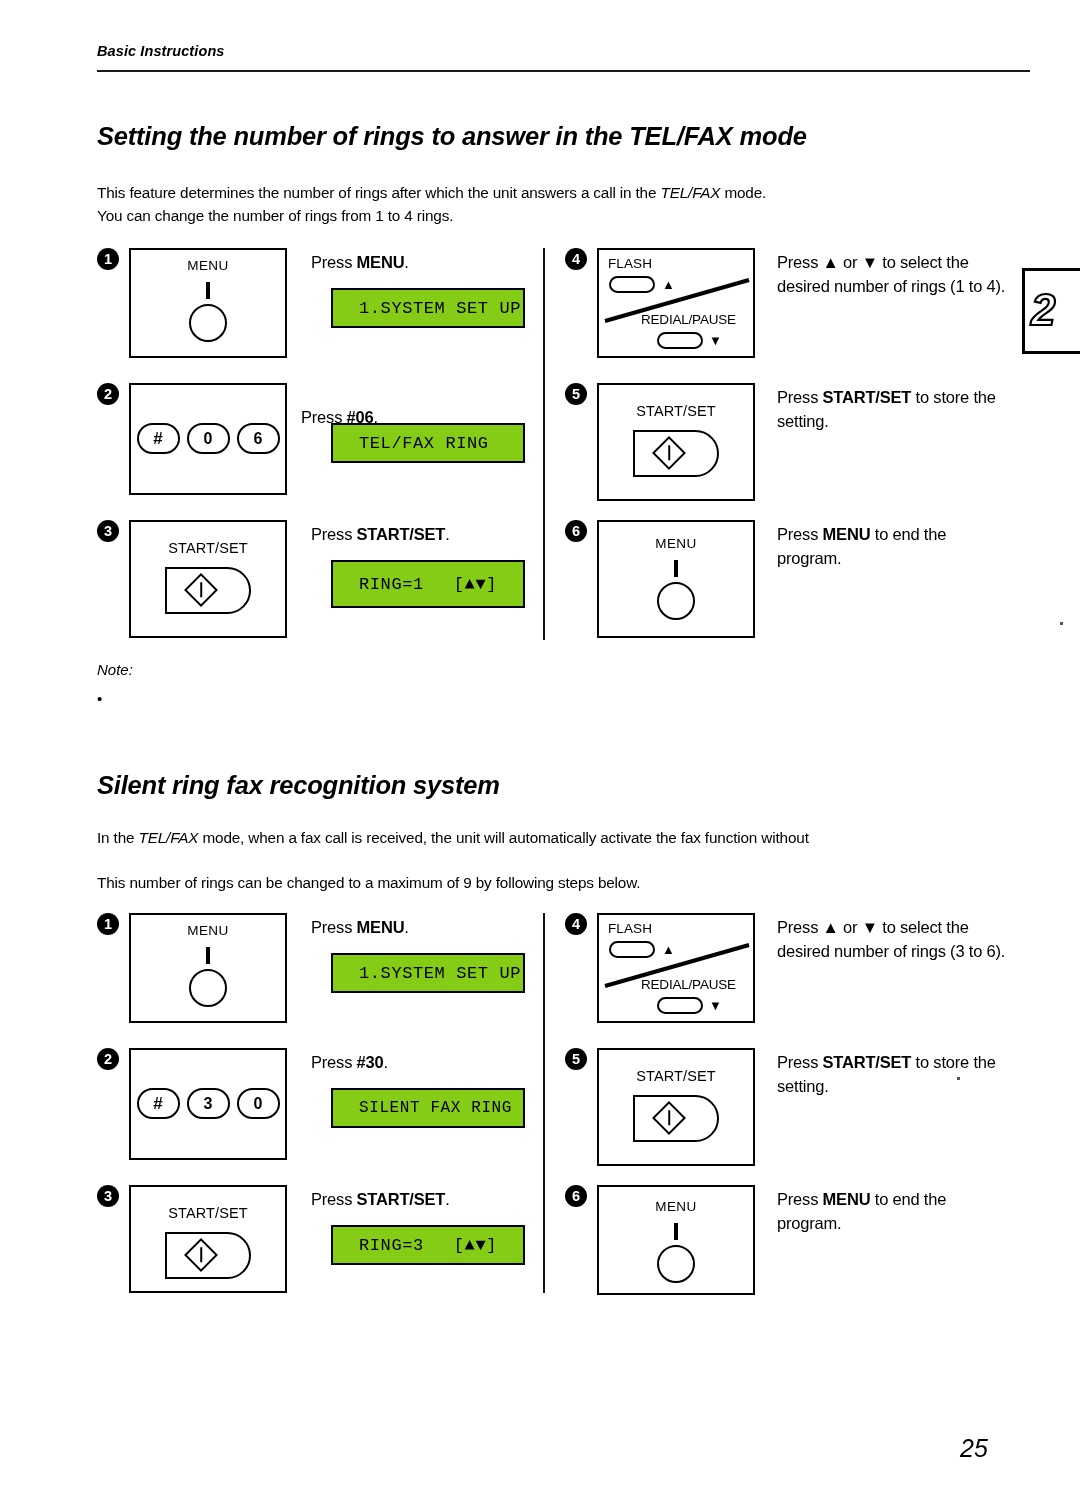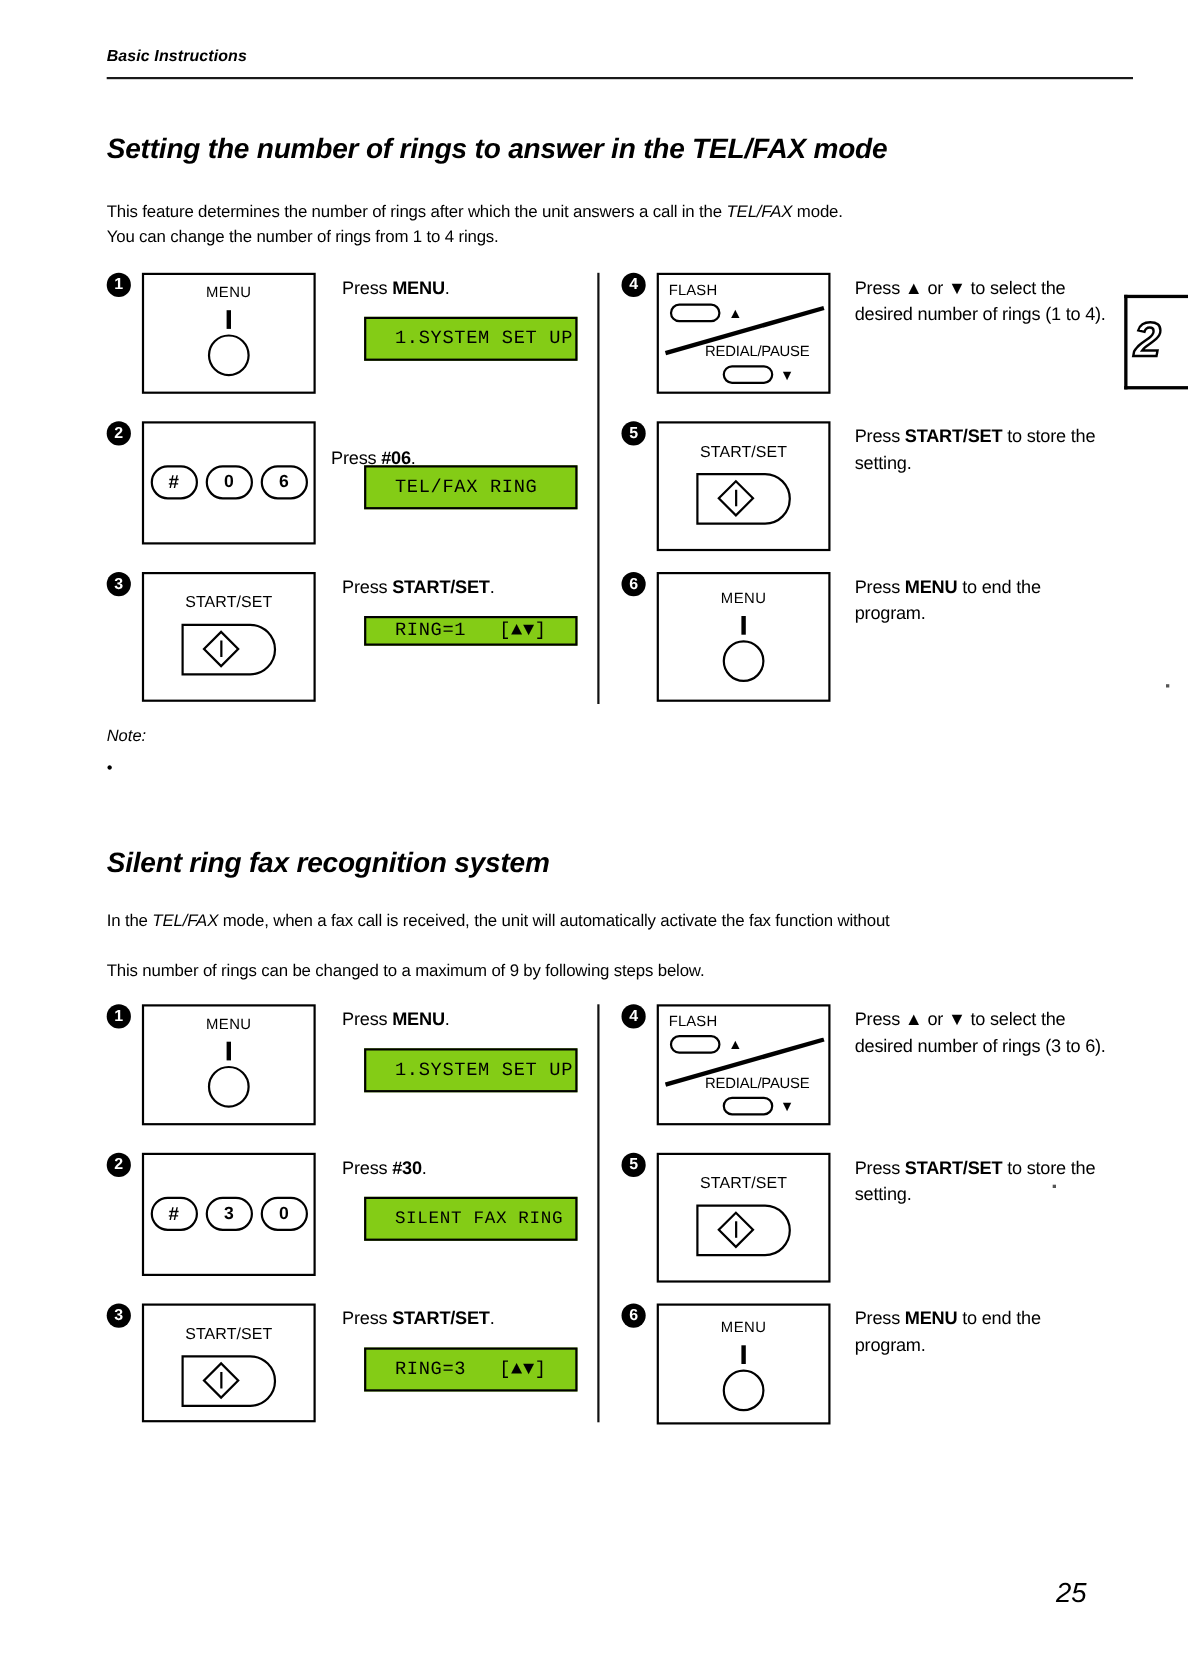--- a/index.html
+++ b/index.html
@@ -382,21 +382,21 @@
     <div class="step-num">3</div>
     <div class="panel" style="left:32px; top:0; width:158px; height:118px;">
       <div class="ss-label">START/SET</div>
       <div class="ss-btn">
         <div class="ss-diamond"></div>
       </div>
     </div>
     <div class="instr" style="left:214px; top:2px; width:240px;">
       <span>Press </span><b>START/SET</b><span>.</span>
     </div>
-    <div class="lcd" style="left:234px; top:40px; width:194px; height:27px;">
+    <div class="lcd" style="left:234px; top:40px; width:194px; height:48px;">
       <span>RING=1</span>
       <span class="lcd-right">[▲▼]</span>
     </div>
   </div>
 
   <div class="step" style="left:565px; top:248px;">
     <div class="step-num">4</div>
     <div class="panel" style="left:32px; top:0; width:158px; height:110px;">
       <div class="fl-flash-label">FLASH</div>
       <div class="fl-flash-key"></div>

